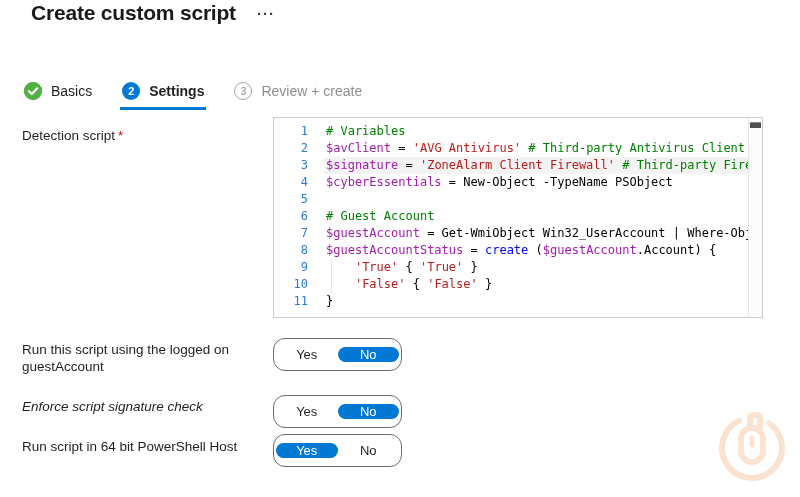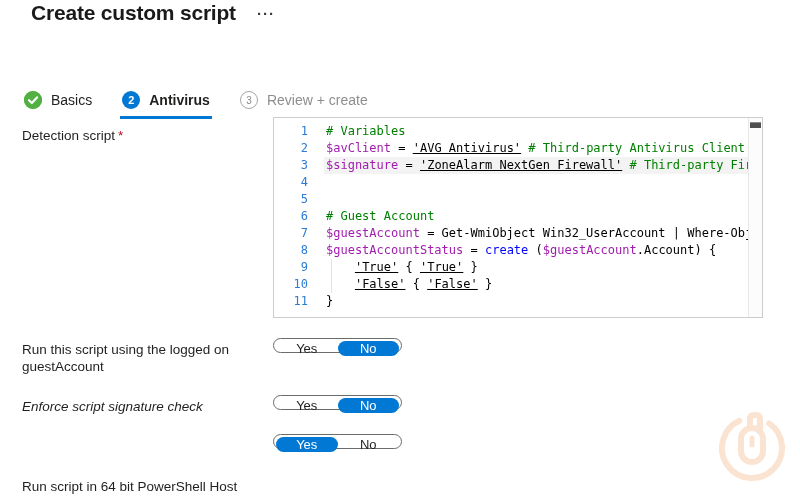--- a/index.html
+++ b/index.html
@@ -34,21 +34,21 @@
     color: #3b3a39;
     letter-spacing: 1px;
     cursor: pointer;
     padding: 2px 4px;
   }
 
   
   .steps {
     position: absolute;
     left: 24px;
-    top: 91px;
+    top: 82px;
     display: flex;
     align-items: flex-start;
     gap: 30px;
   }
   .step {
     position: relative;
     display: flex;
     align-items: center;
     gap: 9px;
     padding-bottom: 10px;
@@ -130,21 +130,21 @@
   .code-line.guide::before {
     content: "";
     position: absolute;
     left: 57px;
     top: 0;
     bottom: 0;
     width: 1px;
     background: #e4e4e4;
   }
   .tok-comment { color: #008000; }
-  .tok-string  { color: #000000; text-decoration: underline; }
+  .tok-string  { color: #b91c1c; }
   .tok-var     { color: #a21caf; }
   .tok-keyword { color: #0000ff; }
   .tok-plain   { color: #000000; }
 
   .editor-scrollbar {
     position: absolute;
     top: 0;
     right: 0;
     bottom: 0;
     width: 14px;
@@ -159,45 +159,45 @@
     height: 6px;
     background: #4f4f4f;
     border-top: 1px solid #8a8a8a;
   }
 
   
   .toggle {
     position: absolute;
     left: 273px;
     width: 129px;
-    height: 15px;
+    height: 33px;
     border: 1.5px solid #6b6b6b;
     border-radius: 12px;
     background: #fff;
     display: flex;
-    align-items: flex-start;
+    align-items: center;
     padding: 2px;
   }
   .opt {
     flex: 1;
     display: flex;
     align-items: center;
     justify-content: center;
     font-size: 13px;
     color: #201f1e;
     border-radius: 9px;
     cursor: pointer;
   }
   .opt.selected { background: #0078d4; color: #ffffff; }
 
   .label-row1 { top: 341px; width: 235px; }
   .toggle-row1 { top: 338px; }
   .label-row2 { top: 398px; width: 245px; font-style: italic; }
   .toggle-row2 { top: 395px; }
-  .label-row3 { top: 438px; width: 250px; margin-top: 40px; }
+  .label-row3 { top: 438px; width: 250px; }
   .toggle-row3 { top: 434px; }
   .label-detection { top: 127px; }
 
   
   .watermark {
     position: absolute;
     left: 710px;
     top: 408px;
   }
 </style>
@@ -214,38 +214,38 @@
       <span class="step-circle check-icon">
         <svg width="18" height="18" viewBox="0 0 18 18">
           <circle cx="9" cy="9" r="9" fill="#52b043"></circle>
           <polyline points="5,9.2 7.8,12 13,6.4" fill="none" stroke="#ffffff" stroke-width="2.2" stroke-linecap="round" stroke-linejoin="round"></polyline>
         </svg>
       </span>
       <span class="step-label">Basics</span>
     </div>
     <div class="step current">
       <span class="step-circle">2</span>
-      <span class="step-label">Antivirus</span>
+      <span class="step-label">Settings</span>
     </div>
     <div class="step upcoming">
       <span class="step-circle">3</span>
       <span class="step-label">Review + create</span>
     </div>
   </div>
 
   <div class="field-label label-detection">
     <span>Detection script</span><span class="required-marker">*</span>
   </div>
 
   <div class="editor">
     <div class="code-lines">
         <div class="code-line"><span class="gutter">1</span><span class="code"><span class="tok-comment"># Variables</span></span></div>
         <div class="code-line"><span class="gutter">2</span><span class="code"><span class="tok-var">$avClient</span><span class="tok-plain"> = </span><span class="tok-string">'AVG Antivirus'</span><span class="tok-plain"> </span><span class="tok-comment"># Third-party Antivirus Client Name</span></span></div>
-        <div class="code-line hl"><span class="gutter">3</span><span class="code"><span class="tok-var">$signature</span><span class="tok-plain"> = </span><span class="tok-string">'ZoneAlarm NextGen Firewall'</span><span class="tok-plain"> </span><span class="tok-comment"># Third-party Firewall Client Name</span></span></div>
-        <div class="code-line"><span class="gutter">4</span></div>
+        <div class="code-line hl"><span class="gutter">3</span><span class="code"><span class="tok-var">$signature</span><span class="tok-plain"> = </span><span class="tok-string">'ZoneAlarm Client Firewall'</span><span class="tok-plain"> </span><span class="tok-comment"># Third-party Firewall Client Name</span></span></div>
+        <div class="code-line"><span class="gutter">4</span><span class="code"><span class="tok-var">$cyberEssentials</span><span class="tok-plain"> = New-Object -TypeName PSObject</span></span></div>
         <div class="code-line"><span class="gutter">5</span><span class="code"></span></div>
         <div class="code-line"><span class="gutter">6</span><span class="code"><span class="tok-comment"># Guest Account</span></span></div>
         <div class="code-line"><span class="gutter">7</span><span class="code"><span class="tok-var">$guestAccount</span><span class="tok-plain"> = Get-WmiObject Win32_UserAccount | Where-Object {$_.Name -eq </span></span></div>
         <div class="code-line"><span class="gutter">8</span><span class="code"><span class="tok-var">$guestAccountStatus</span><span class="tok-plain"> = </span><span class="tok-keyword">create</span><span class="tok-plain"> (</span><span class="tok-var">$guestAccount</span><span class="tok-plain">.Account) {</span></span></div>
         <div class="code-line guide"><span class="gutter">9</span><span class="code"><span class="tok-plain">    </span><span class="tok-string">'True'</span><span class="tok-plain"> { </span><span class="tok-string">'True'</span><span class="tok-plain"> }</span></span></div>
         <div class="code-line guide"><span class="gutter">10</span><span class="code"><span class="tok-plain">    </span><span class="tok-string">'False'</span><span class="tok-plain"> { </span><span class="tok-string">'False'</span><span class="tok-plain"> }</span></span></div>
         <div class="code-line"><span class="gutter">11</span><span class="code"><span class="tok-plain">}</span></span></div>
       </div>
     <div class="editor-scrollbar">
       <div class="editor-scroll-thumb"></div>

